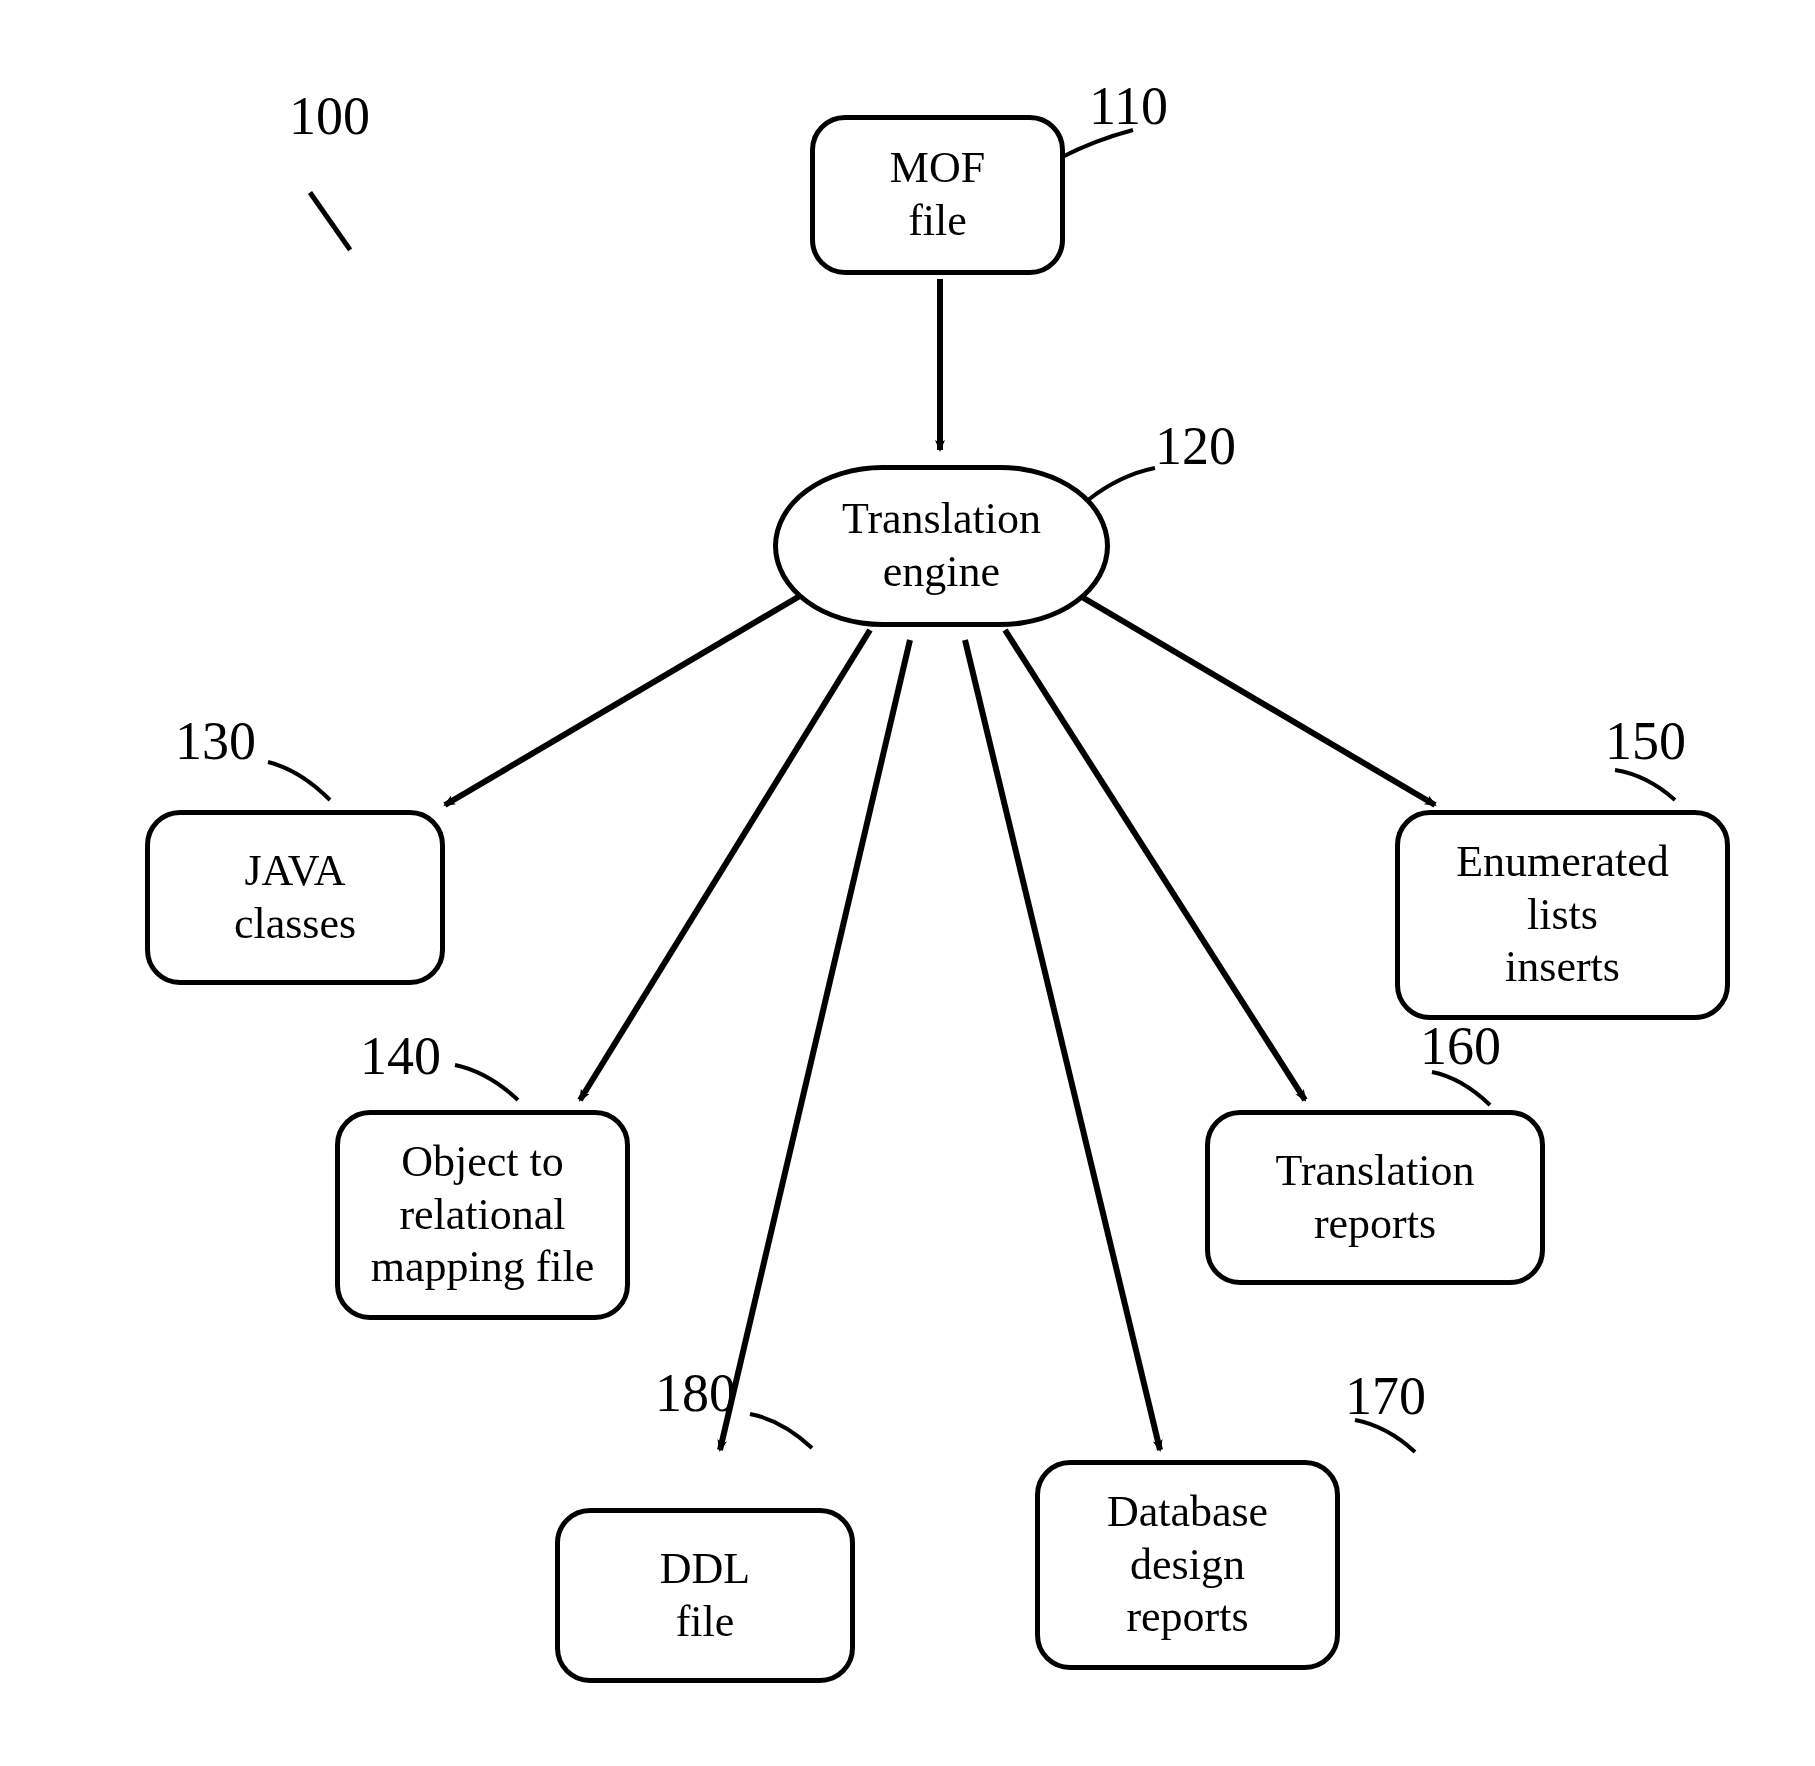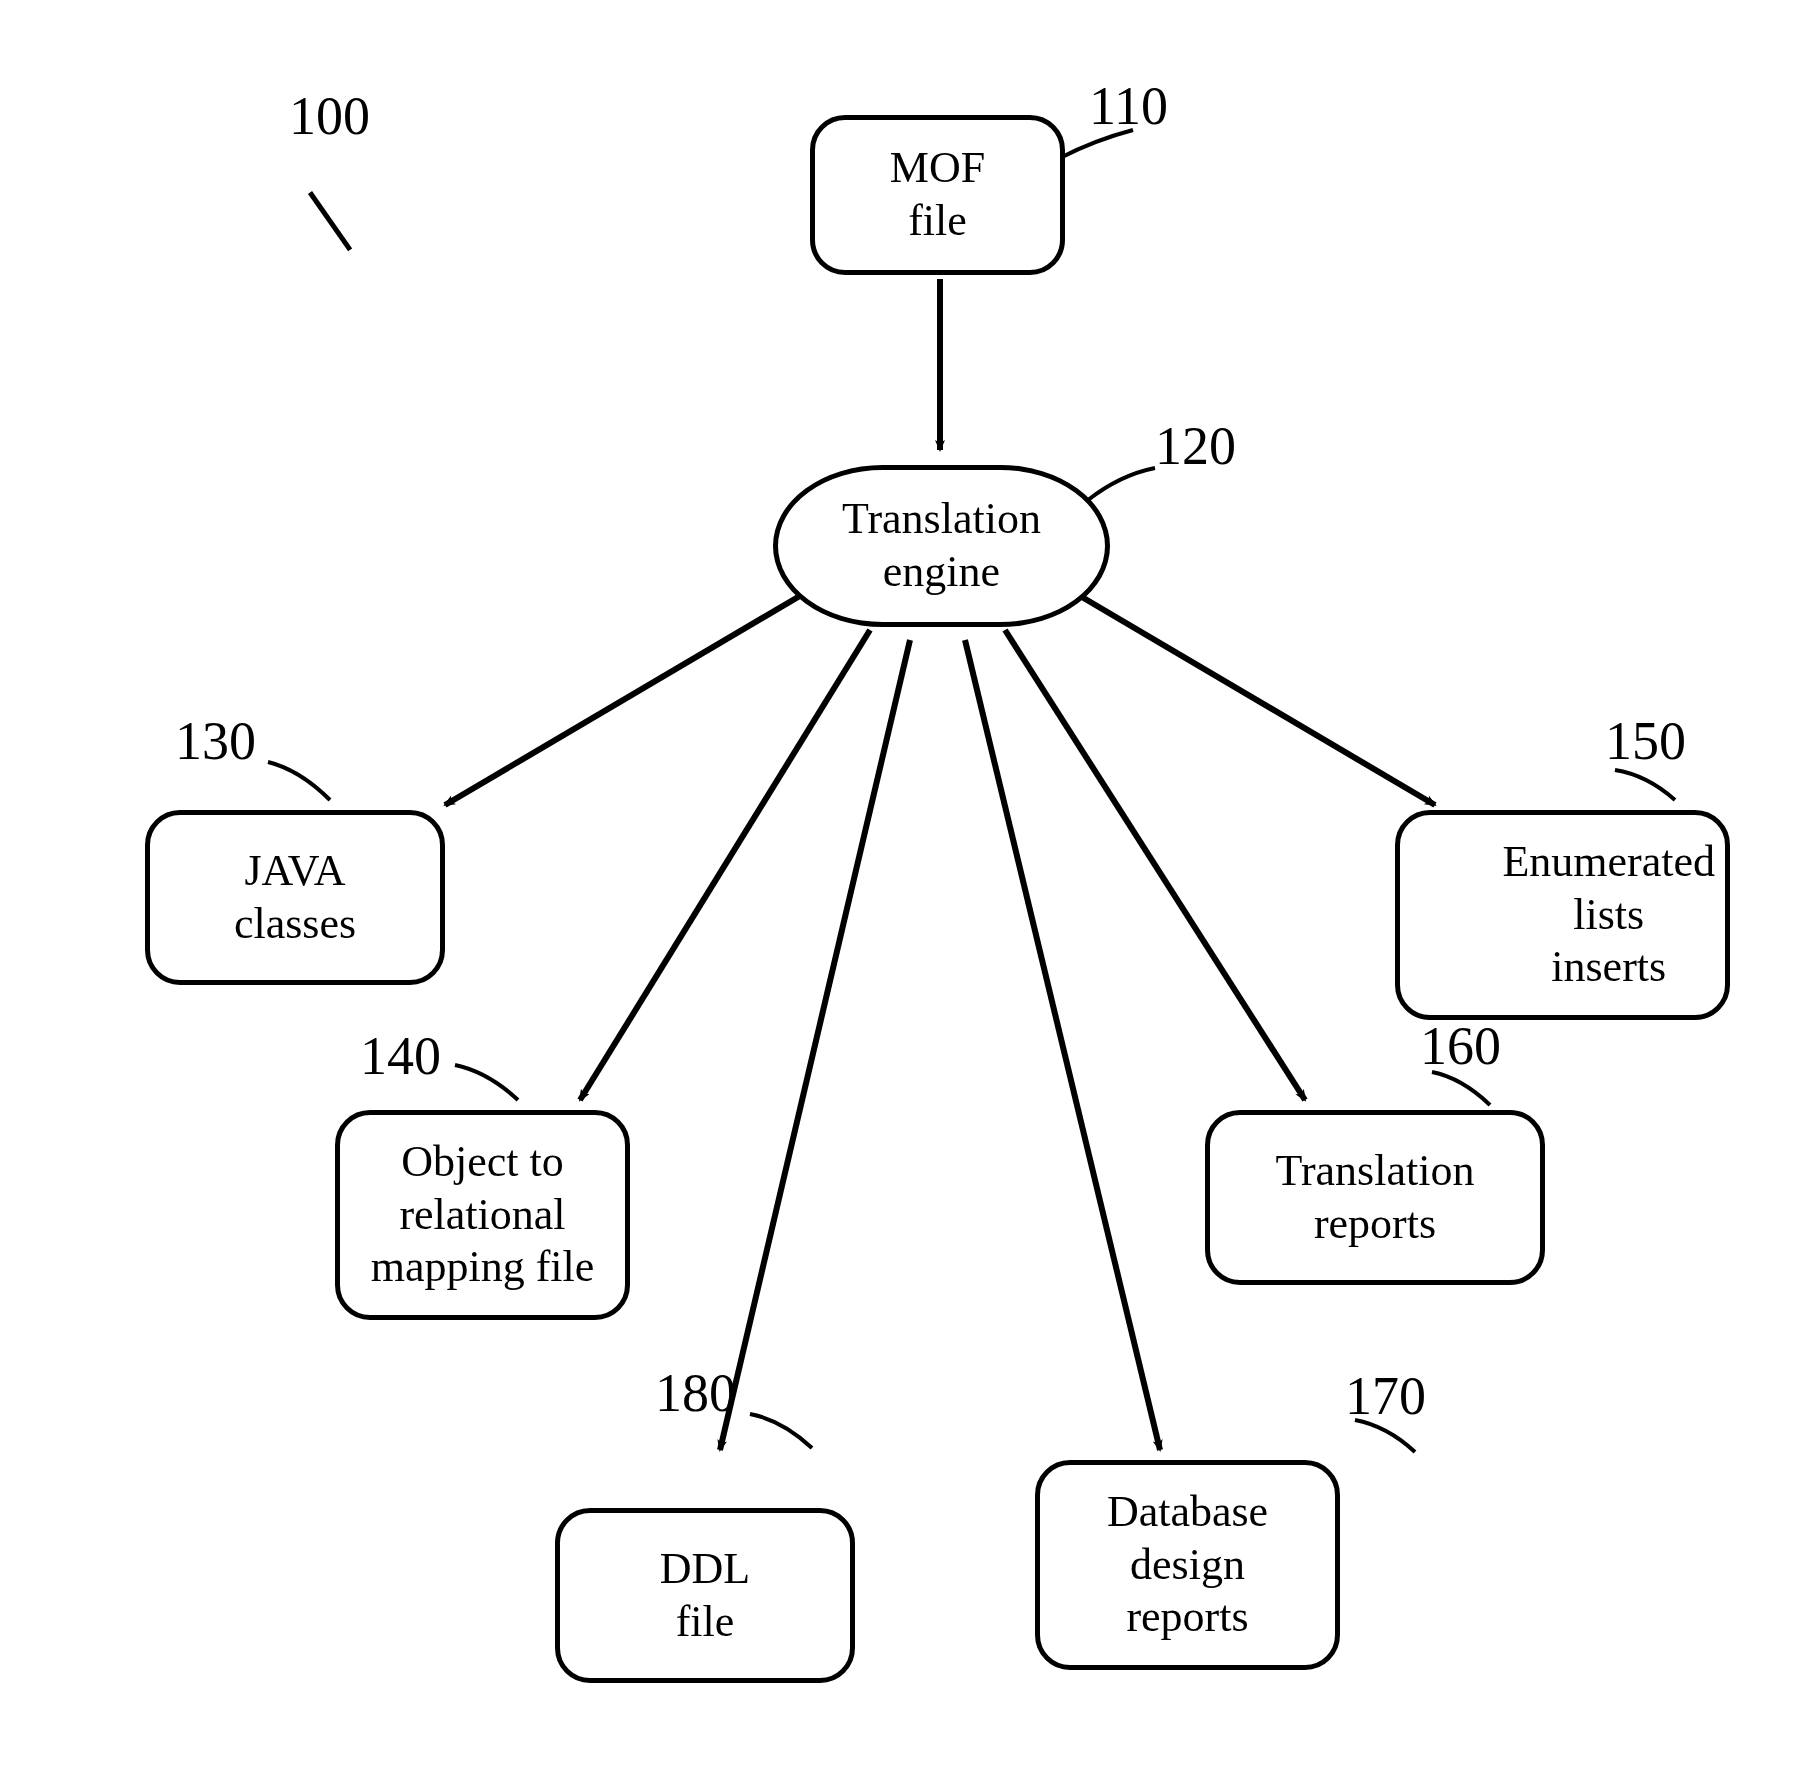--- a/index.html
+++ b/index.html
@@ -98,21 +98,21 @@
   </div>
 
   <div class="box ellipse-box" style="left:773px; top:465px; width:337px; height:162px;">
     <span>Translation<br>engine</span>
   </div>
 
   <div class="box" style="left:145px; top:810px; width:300px; height:175px;">
     <span>JAVA<br>classes</span>
   </div>
 
-  <div class="box" style="left:1395px; top:810px; width:335px; height:210px;justify-content:flex-end;">
+  <div class="box" style="left:1395px; top:810px; width:335px; height:210px;">
     <span>Enumerated<br>lists<br>inserts</span>
   </div>
 
   <div class="box" style="left:335px; top:1110px; width:295px; height:210px;">
     <span>Object to<br>relational<br>mapping file</span>
   </div>
 
   <div class="box" style="left:1205px; top:1110px; width:340px; height:175px;">
     <span>Translation<br>reports</span>
   </div>

